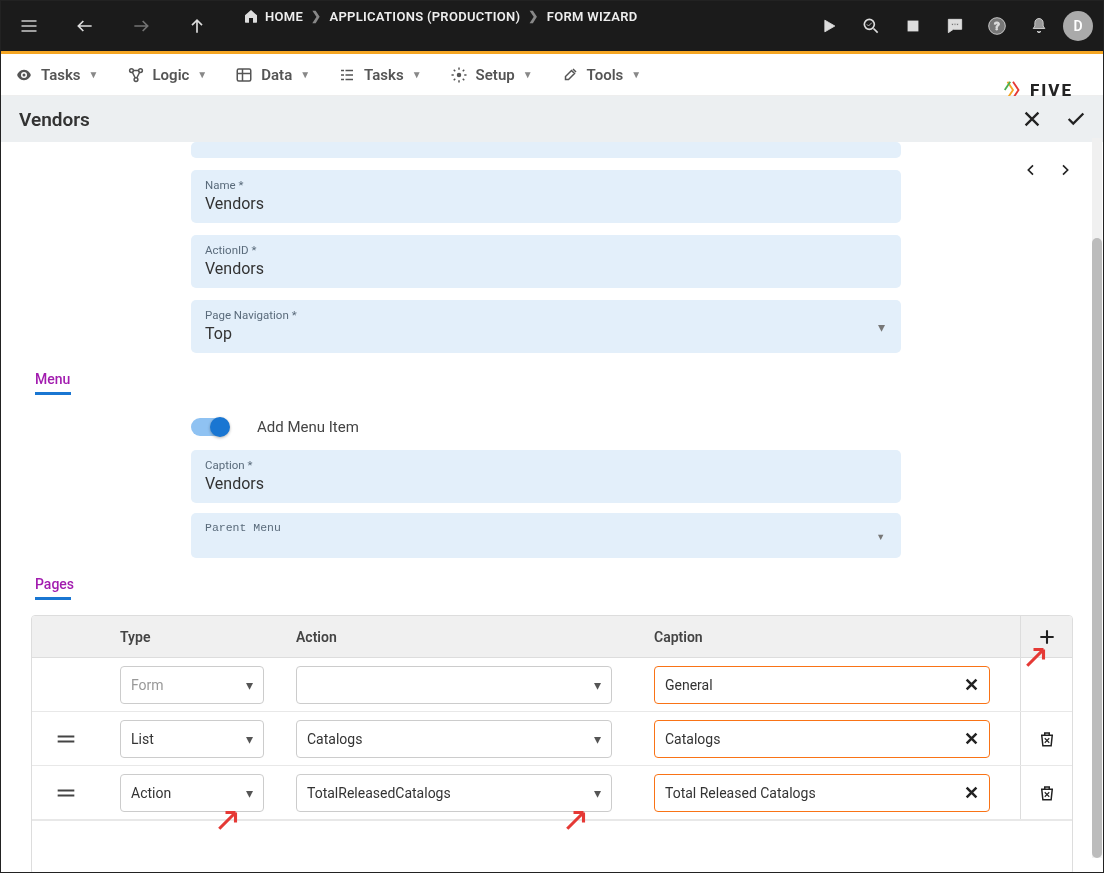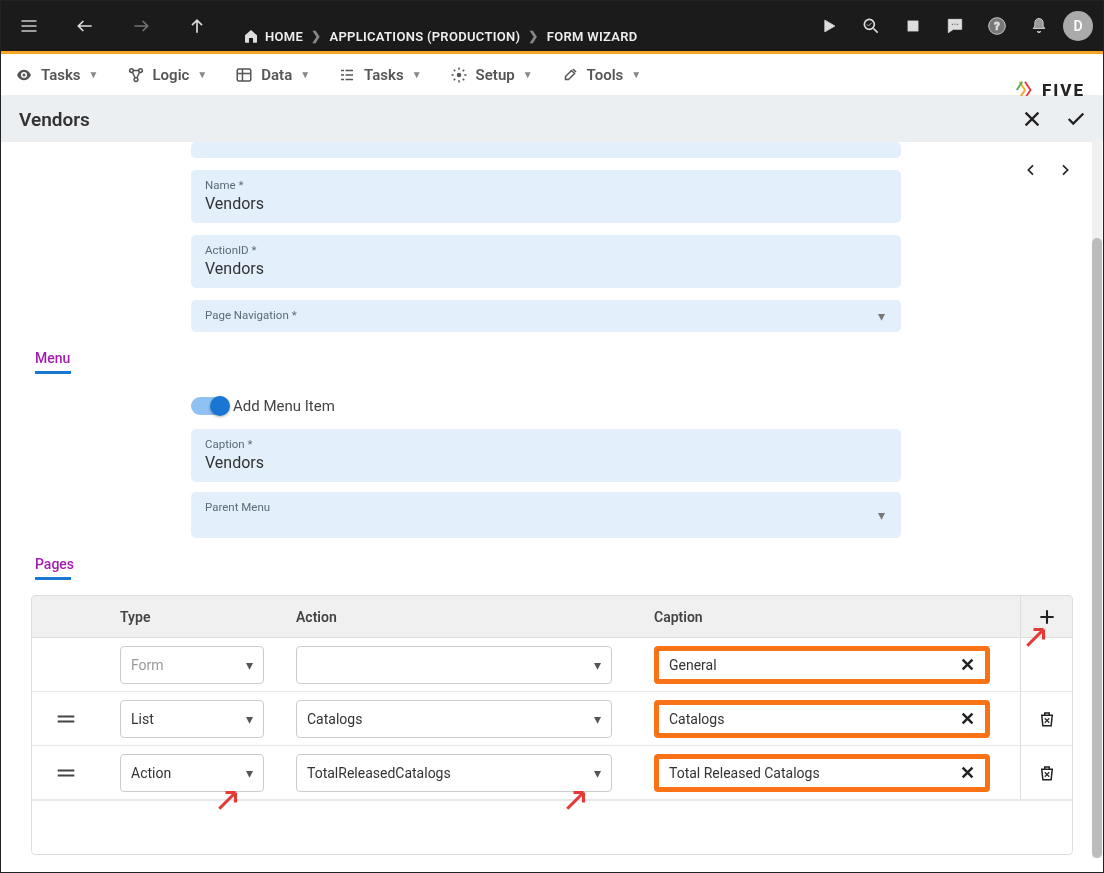--- a/index.html
+++ b/index.html
@@ -1,36 +1,36 @@
 <!DOCTYPE html>
 <html><head>
 <meta charset="utf-8">
 <style>
   * { box-sizing: border-box; margin: 0; padding: 0; }
   body { font-family: -apple-system, BlinkMacSystemFont, "Segoe UI", Roboto, Arial, sans-serif; font-size: 14px; color: #333; background: #fff; width:1104px; height:873px; overflow:hidden; border:1px solid #222;}
   
   
   .topbar { background: #1b1b1b; height: 50px; display:flex; align-items:center; color:#eee; padding:0 10px; position:relative;}
-  .topbar .left { display:flex; align-items:flex-end; gap:20px;}
+  .topbar .left { display:flex; align-items:flex-start; gap:20px;}
   .topbar .icon-btn { width:36px; height:36px; display:flex; align-items:center; justify-content:center; border-radius:50%; cursor:pointer; color:#ddd;}
   .topbar .icon-btn svg { width:20px; height:20px; fill:#ddd; stroke:#ddd;}
   .breadcrumbs { display:flex; align-items:center; gap:8px; margin-left:8px; font-size:13px; font-weight:600; letter-spacing:0.3px;}
   .breadcrumbs .crumb { cursor:pointer; color:#eee;}
   .breadcrumbs .sep { color:#888; font-size:12px;}
   .breadcrumbs .home { display:flex; align-items:center; gap:6px;}
   .topbar .right { position:absolute; right:10px; display:flex; align-items:center; gap:6px;}
   .avatar { width:30px; height:30px; border-radius:50%; background:#aaa; color:#fff; display:flex; align-items:center; justify-content:center; font-weight:600; font-size:14px;}
   
   .orange-strip { height:3px; background:#f5a623; }
   
   
   .toolbar2 { height:42px; background:#fff; display:flex; align-items:center; padding:0 14px; gap:28px; border-bottom:1px solid #eee; position:relative;}
   .toolbar2 .menu-item { display:flex; align-items:center; gap:8px; font-weight:600; color:#555; cursor:pointer; font-size:15px;}
   .toolbar2 .menu-item .dd { font-size:10px; color:#888;}
-  .logo { position:absolute; right:18px; display:flex; align-items:center; gap:6px;margin-top:31px;}
+  .logo { position:absolute; right:30px; display:flex; align-items:center; gap:6px;margin-top:31px;}
   
   
   .page-header { height:46px; background:#eceff1; display:flex; align-items:center; padding:0 18px; position:relative;}
   .page-header .title { font-size:19px; font-weight:600; color:#333;}
   .page-header .actions { position:absolute; right:16px; display:flex; gap:22px; align-items:center;}
   .page-header .actions svg { width:22px; height:22px; stroke:#222; cursor:pointer;}
   
   
   .content { display:flex; padding:0; height: calc(873px - 50px - 3px - 42px - 46px); overflow:hidden; position:relative;}
   .content-inner { width:100%; overflow:auto; padding-bottom:20px;}
@@ -40,42 +40,42 @@
   .section-label { color:#a21caf; font-weight:500; font-size:14px; padding:18px 0 6px 34px; border-bottom:3px solid transparent; display:inline-block; position:relative;}
   .section-label::after { content:''; position:absolute; bottom:-2px; left:34px; width:36px; height:3px; background:#1976d2;}
   
   .form-stack { margin:6px 0 0 190px; width:710px; display:flex; flex-direction:column; gap:10px;}
   .field { background:#e3effa; border-radius:5px; padding:8px 14px 10px; position:relative;}
   .field.half-cut { height:16px; padding-top:2px; padding-bottom:2px; overflow:hidden;}
   .field-label { font-size:11.5px; color:#5a6b7b; }
   .field-value { font-size:16px; color:#333; margin-top:2px;}
   .field .dd-arrow { position:absolute; right:16px; top:50%; transform:translateY(-50%); color:#777;}
   
-  .toggle-row { display:flex; align-items:center; gap:4px; margin:22px 0 14px 190px;text-align:center;}
+  .toggle-row { display:flex; align-items:center; gap:28px; margin:22px 0 14px 190px;text-align:center;}
   .toggle { width:38px; height:18px; background:#8fc2f2; border-radius:10px; position:relative; cursor:pointer;}
   .toggle .knob { width:20px; height:20px; background:#1976d2; border-radius:50%; position:absolute; right:-1px; top:-1px; box-shadow:0 1px 3px rgba(0,0,0,0.3);}
   .toggle-label { font-size:15px; color:#444;}
   
   
   .pages-wrap { margin:14px 30px 0 30px; border:1px solid #ddd; border-radius:4px; overflow:hidden;}
   .pages-head { background:#f0f0f0; display:flex; height:42px; align-items:center; font-weight:600; color:#444; font-size:14px; border-bottom:1px solid #ddd;}
   .col-handle { width:68px;}
   .col-type { width:176px; padding-left:0;margin-left:20px;}
   .col-action { width:348px; padding-left:0;}
   .col-caption { flex:1; padding-left:10px;}
   .col-add { width:52px; display:flex; justify-content:center; align-items:center; border-left:1px solid #ddd; height:100%;}
   .col-del { width:52px; display:flex; justify-content:center; align-items:center; border-left:1px solid #ddd; height:100%;}
   
   .pages-row { display:flex; height:54px; align-items:center; border-bottom:1px solid #e8e8e8;}
   .pages-row:last-of-type { border-bottom:none;}
   .drag-handle { width:68px; display:flex; justify-content:center; color:#555; font-size:20px; cursor:grab;}
   .cell-sel { border:1px solid #ccc; border-radius:4px; height:38px; display:flex; align-items:center; padding:0 10px; position:relative; background:#fff; margin-right:30px; cursor:pointer;}
   .cell-sel.type { width:144px;}
   .cell-sel.action { width:316px;}
-  .cell-input { border:5px solid #f97316; border-radius:4px; height:38px; display:flex; align-items:center; padding:0 10px; position:relative; background:#fff; width: calc(100% - 30px);}
+  .cell-input { border:1px solid #f97316; border-radius:4px; height:38px; display:flex; align-items:center; padding:0 10px; position:relative; background:#fff; width: calc(100% - 30px);}
   .cell-sel .dd-tri, .cell-input .clear-x { position:absolute; right:10px; color:#555;}
   .cell-sel.placeholder { color:#999;}
   .cell-input .clear-x { font-weight:bold; font-size:18px; cursor:pointer; color:#222;}
   
   .pages-footer {height:54px; border-top:1px solid #e8e8e8;}
   
   .red-arrow { position:absolute; pointer-events:none;}
   
   .scrollbar-v { position:absolute; right:2px; top:138px; width:10px; height:720px; background:#f0f0f0;}
   .scrollbar-v .thumb { width:100%; height:620px; background:#bcbcbc; border-radius:5px; position:absolute; bottom:0;}
@@ -247,39 +247,40 @@
       <div class="field">
         <div class="field-label">Name *</div>
         <div class="field-value">Vendors</div>
       </div>
       <div class="field">
         <div class="field-label">ActionID *</div>
         <div class="field-value">Vendors</div>
       </div>
       <div class="field">
         <div class="field-label">Page Navigation *</div>
+        <div class="field-value">Top</div>
         <span class="dd-arrow">▾</span>
       </div>
     </div>
     
     <div class="section-label">Menu</div>
     
     <div class="toggle-row">
       <div class="toggle">
           <div class="knob"></div>
         </div>
       <div class="toggle-label">Add Menu Item</div>
     </div>
     
     <div class="form-stack">
       <div class="field">
         <div class="field-label">Caption *</div>
         <div class="field-value">Vendors</div>
       </div>
-      <div class="field" style="padding-bottom:22px;">
+      <div class="field" style="padding-bottom:22px;font-family:Liberation Mono, monospace;">
         <div class="field-label">Parent Menu</div>
         <div class="field-value"></div>
         <span class="dd-arrow">▾</span>
       </div>
     </div>
     
     <div class="section-label">Pages</div>
     
     <div class="pages-wrap">
       <div class="pages-head">

